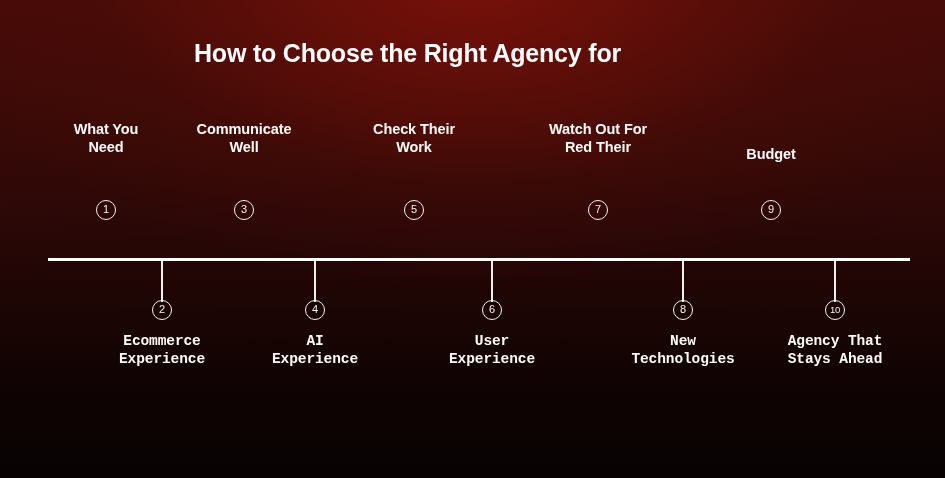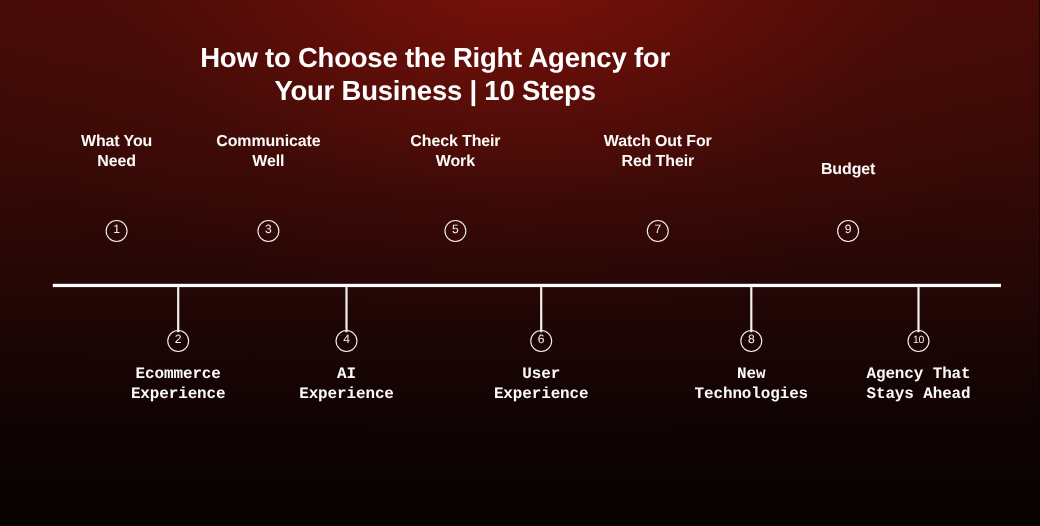--- a/index.html
+++ b/index.html
@@ -34,21 +34,21 @@
         #380a06 32%,
         #280706 50%,
         #1a0504 66%,
         #0f0303 82%,
         #080202 100%);
   }
 
   
   .title-block {
     position: absolute;
-    left: 4px;
+    left: 16px;
     top: 38px;
     width: 783px;
     text-align: center;
   }
   .title-line {
     display: block;
     color: #ffffff;
     font-size: 25px;
     font-weight: bold;
     line-height: 30px;
@@ -113,21 +113,20 @@
   .node.up   .node-label { top: 156px; transform: translateY(-100%); }
   .node.down .node-label { top: 332px; font-family: Liberation Mono, monospace; }
 </style>
 </head>
 <body>
 
 <div id="infographic">
 
   <div class="title-block">
     <span class="title-line">How to Choose the Right Agency for</span>
-    <span class="title-line">Your Business | 10 Steps</span>
   </div>
 
   <div class="axis"></div>
 
   <div class="node up" style="left:106px;">
     <div class="node-label">
       <span>What You</span><br>
       <span>Need</span>
     </div>
     <div class="marker">1</div>

